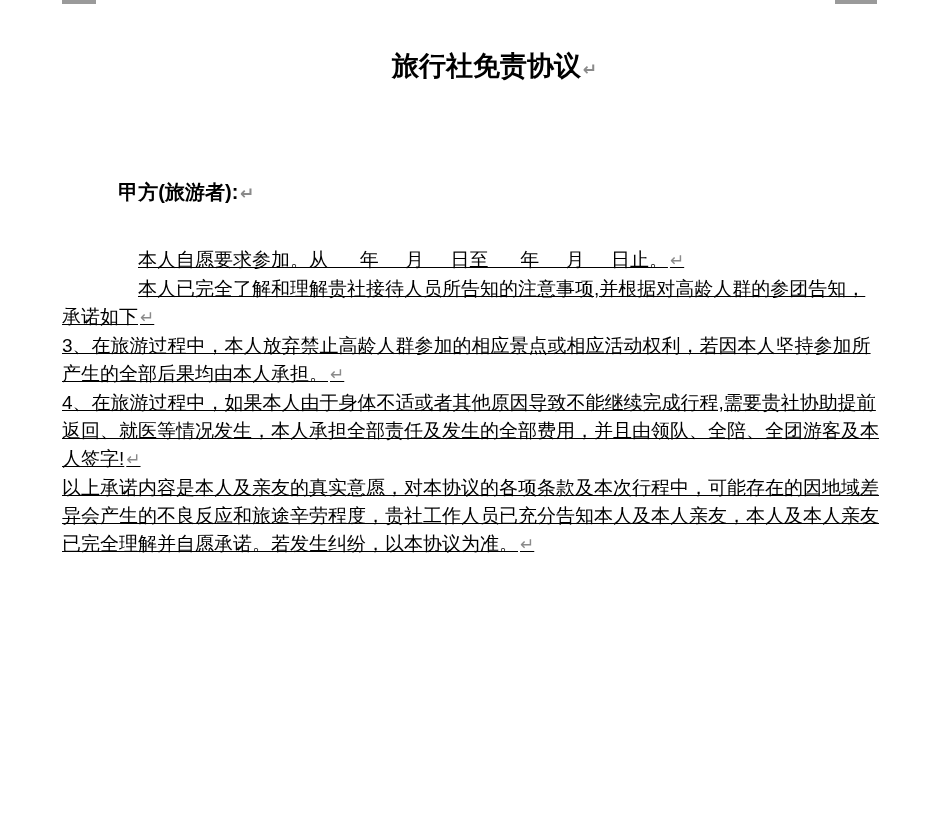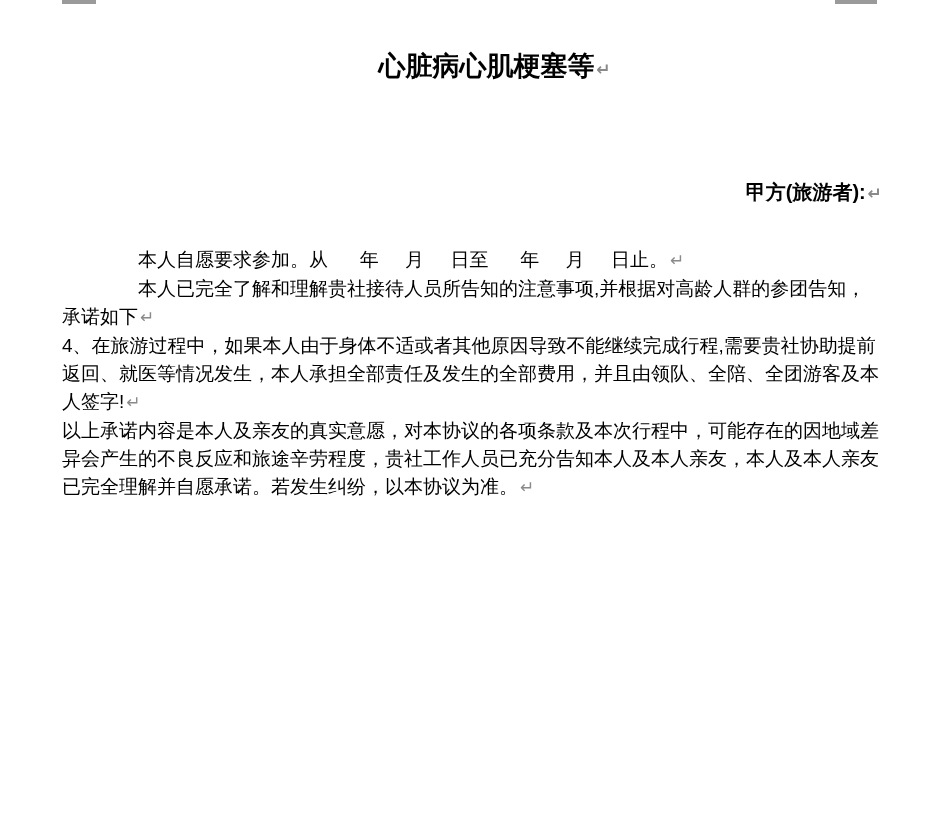--- a/index.html
+++ b/index.html
@@ -29,25 +29,25 @@
     white-space: pre-wrap;
   }
 
   .party {
     font-size: 20px;
     font-weight: bold;
     line-height: 24px;
     padding-left: 23px;
     white-space: pre-wrap;
   }
-  .party-a { margin-top: 32px; text-align: right; }
+  .party-a { margin-top: 32px; }
   .party-b { margin-top: 30px; }
 
   .body-text { margin-top: 16px; font-size: 19px; line-height: 28px; }
-  .body-text p { margin: 0; white-space: pre-wrap; }
+  .body-text p { margin: 0; white-space: pre-wrap; text-decoration: underline; }
   p.indent2 { text-indent: 76px; }
 
   .blank-line {
     display: inline-block;
     width: 162px;
     height: 0.95em;
     border-bottom: 2px solid #1a1a1a;
   }
 
   .pmark {
@@ -60,36 +60,37 @@
 <body>
 
 <div class="page">
 
   <div class="corner-mark left"></div>
   <div class="corner-mark right"></div>
 
   <div class="doc">
 
     <div class="title-line">
-      <span>心脏病心肌梗塞等</span><span class="pmark">↵</span>
+      <span>旅行社免责协议</span><span class="pmark">↵</span>
     </div>
 
     <div class="party party-a">
       <span>甲方(旅游者):</span><span class="pmark">↵</span>
     </div>
 
 
     <div class="body-text">
 
       <p class="indent2"><span>本人自愿要求参加。从      年     月     日至      年     月     日止。</span><span class="pmark">↵</span></p>
 
       <p class="indent2"><span>本人已完全了解和理解贵社接待人员所告知的注意事项,并根据对高龄人群的参团告知，承诺如下</span><span class="pmark">↵</span></p>
 
 
 
+      <p><span>3、在旅游过程中，本人放弃禁止高龄人群参加的相应景点或相应活动权利，若因本人坚持参加所产生的全部后果均由本人承担。</span><span class="pmark">↵</span></p>
 
       <p><span>4、在旅游过程中，如果本人由于身体不适或者其他原因导致不能继续完成行程,需要贵社协助提前返回、就医等情况发生，本人承担全部责任及发生的全部费用，并且由领队、全陪、全团游客及本人签字!</span><span class="pmark">↵</span></p>
 
 
       <p><span>以上承诺内容是本人及亲友的真实意愿，对本协议的各项条款及本次行程中，可能存在的因地域差异会产生的不良反应和旅途辛劳程度，贵社工作人员已充分告知本人及本人亲友，本人及本人亲友已完全理解并自愿承诺。若发生纠纷，以本协议为准。</span><span class="pmark">↵</span></p>
 
     </div>
 
   </div>
 </div>

